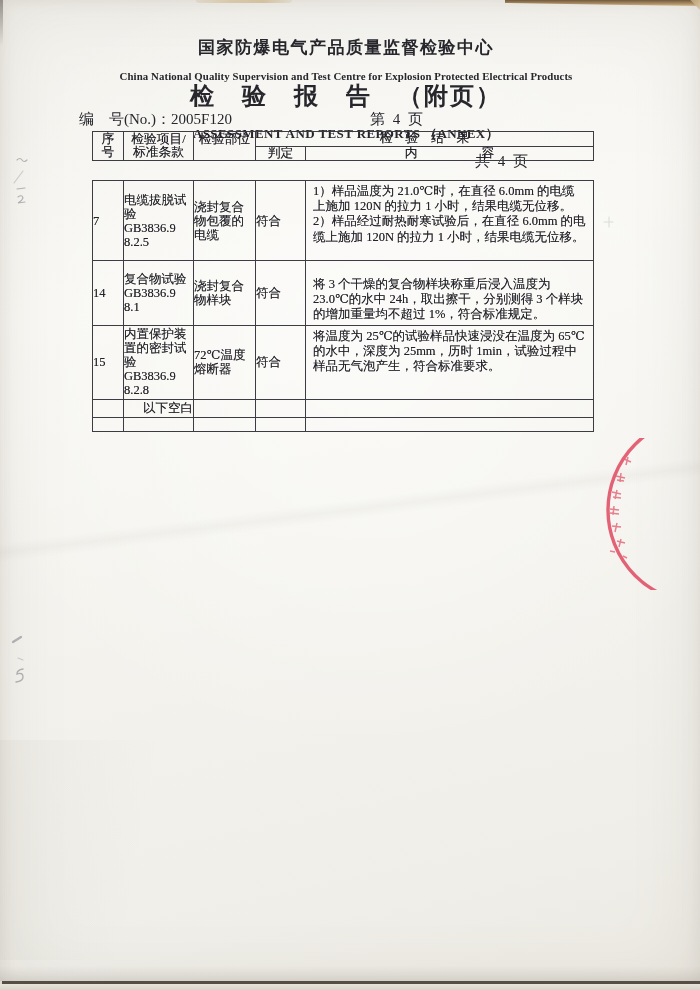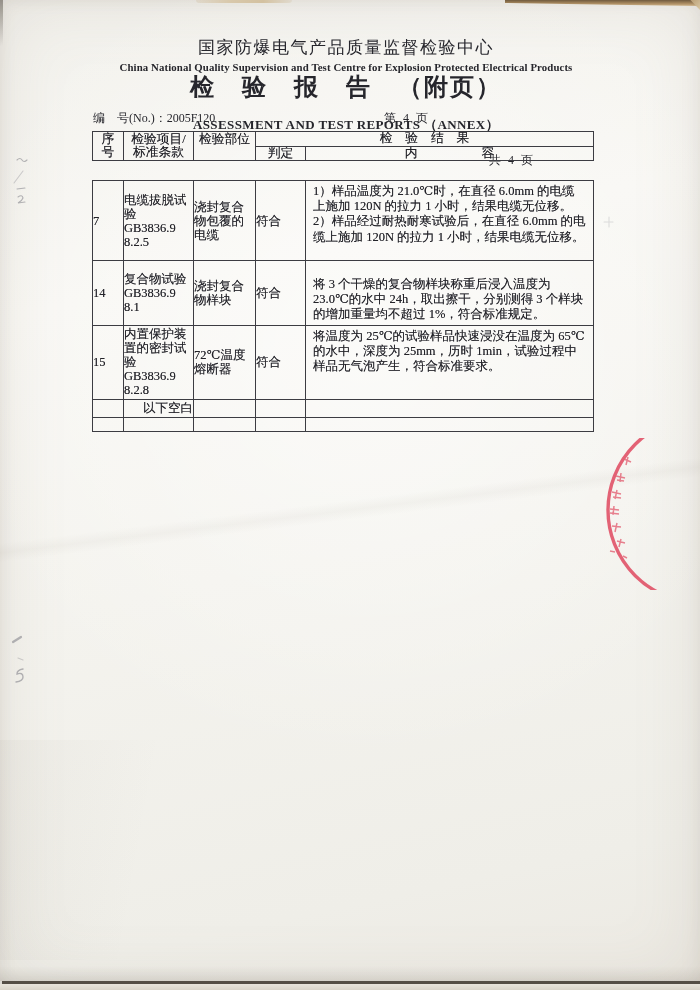--- a/index.html
+++ b/index.html
@@ -35,28 +35,28 @@
   .edge-left-sliver{position:absolute;left:0;top:0;width:3px;height:46px;
     background:linear-gradient(to bottom, rgba(90,85,75,0.55), rgba(90,85,75,0));}
   .bottom-shadow{position:absolute;left:0;top:966px;width:700px;height:15px;
     background:linear-gradient(to bottom, rgba(120,112,98,0) 0%, rgba(120,112,98,0.16) 100%);}
   .bottom-line{position:absolute;left:2px;top:981px;width:698px;height:3px;background:#544e45;}
   .below-line{position:absolute;left:0;top:984px;width:700px;height:6px;
     background:linear-gradient(to bottom,#e8e4db,#d9d4c9);}
 
   
   .doc-head{position:absolute;left:50px;top:38px;width:592px;text-align:center;}
-  .org-cn{font-size:17px;font-weight:normal;letter-spacing:1.5px;line-height:20px;
+  .org-cn{font-size:17px;font-weight:bold;letter-spacing:1.5px;line-height:20px;
     font-family:"Liberation Sans","DejaVu Sans",sans-serif;}
-  .org-en{font-size:10.8px;font-weight:bold;line-height:13px;margin-top:3px;letter-spacing:0.1px;}
+  .org-en{font-size:10.8px;font-weight:bold;line-height:13px;margin-top:12px;letter-spacing:0.1px;}
   .title-cn{font-size:24px;font-weight:bold;line-height:25px;margin-top:0;letter-spacing:2px;
     font-family:"Liberation Sans","DejaVu Sans",sans-serif;}
   .title-en{font-size:13px;font-weight:bold;line-height:15px;margin-top:18px;letter-spacing:0.4px;}
 
-  .ref-line{position:absolute;left:92px;top:110px;width:501px;height:18px;font-size:12px;}
+  .ref-line{position:absolute;left:78px;top:110px;width:501px;height:18px;font-size:15px;}
   .ref-no{position:absolute;left:1px;top:0;}
   .pg-cur{position:absolute;left:292px;top:0;letter-spacing:2px;}
   .pg-tot{position:absolute;left:397px;top:0;letter-spacing:2px;margin-top:42px;}
 
   
   table.grid{position:absolute;left:92px;border-collapse:collapse;table-layout:fixed;
     font-size:12.5px;color:#232329;}
   table.grid td{border:1.4px solid #3c3c42;padding:0;overflow:hidden;
     text-shadow:0 0 .4px rgba(20,20,30,.55);}
   table.head-grid{top:131px;width:501px;}

